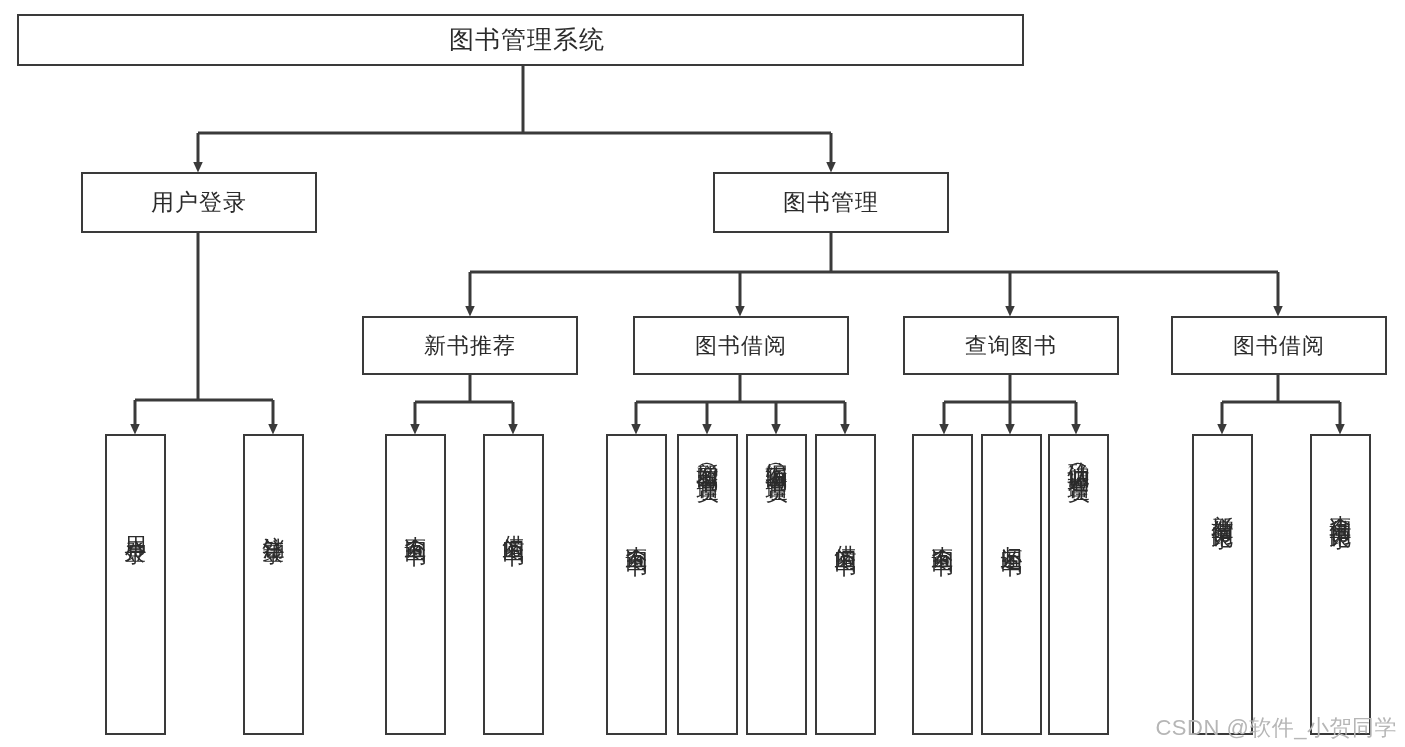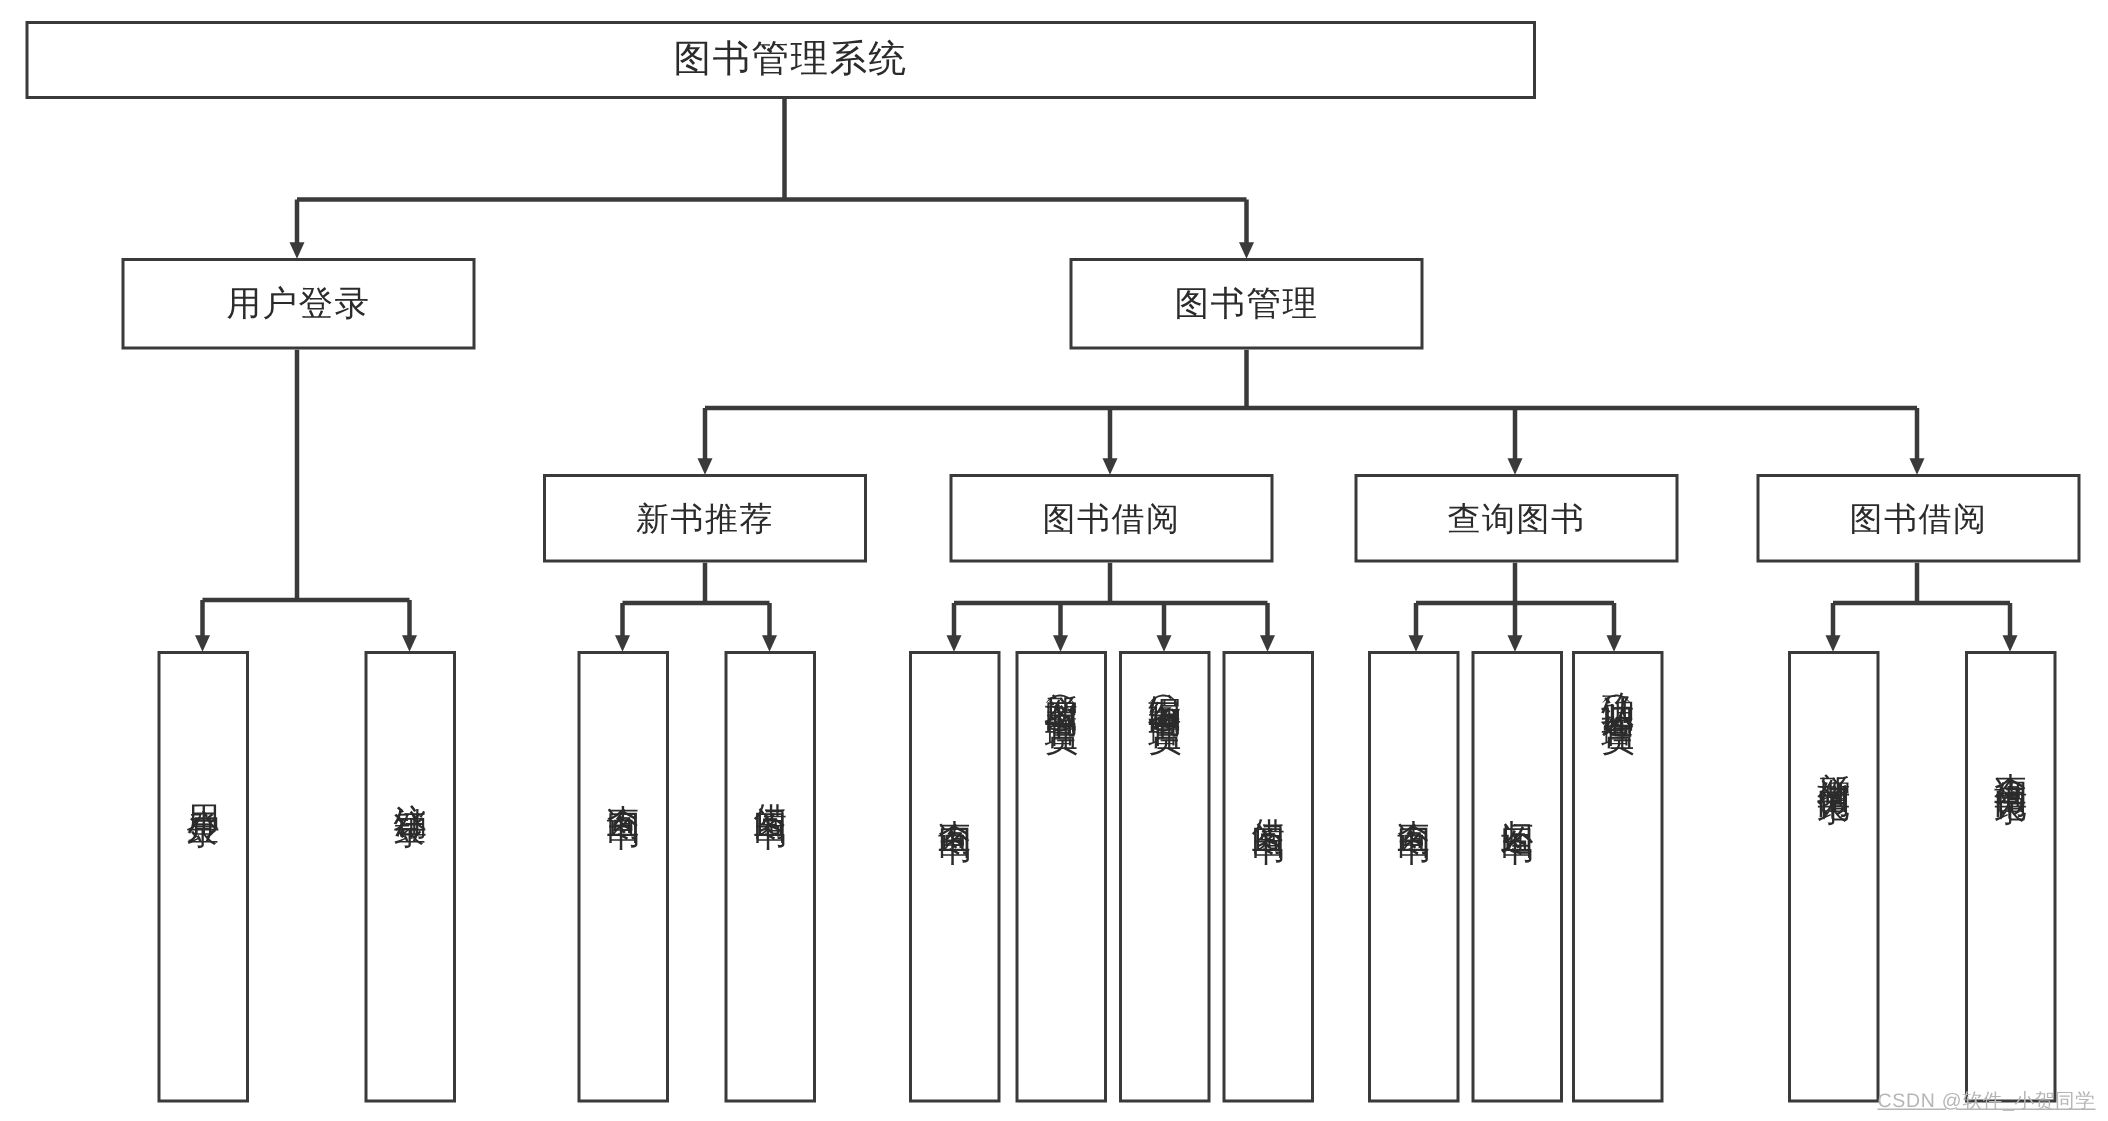--- a/index.html
+++ b/index.html
@@ -65,27 +65,26 @@
   .node.leaf.leaf-mid .node-label  { margin-top: 76px; }
   .node.leaf.leaf-mid2 .node-label { margin-top: 86px; }
   .node.leaf.leaf-top .node-label  { margin-top: 2px; }
   .node.leaf.leaf-low .node-label  { margin-top: 55px; }
 
   
   #watermark {
     position: absolute;
     right: 8px;
     bottom: 4px;
-    font-size: 13px;
+    font-size: 22px;
     color: #b6b6b6;
     letter-spacing: 0.5px;
     white-space: nowrap;
     z-index: 5;
     pointer-events: none;
-    text-decoration: underline;
   }
 </style>
 </head>
 <body>
 
 <div id="diagram-root">
 
   <svg id="diagram-svg" viewBox="0 0 1405 747">
     <defs>
       <marker id="arrow" markerWidth="12" markerHeight="12" refX="1.5" refY="5" orient="auto" markerUnits="userSpaceOnUse">

